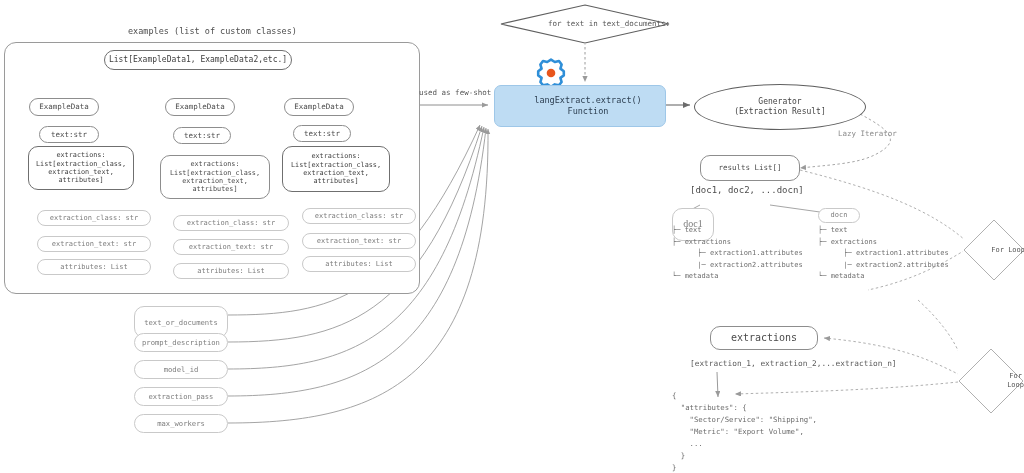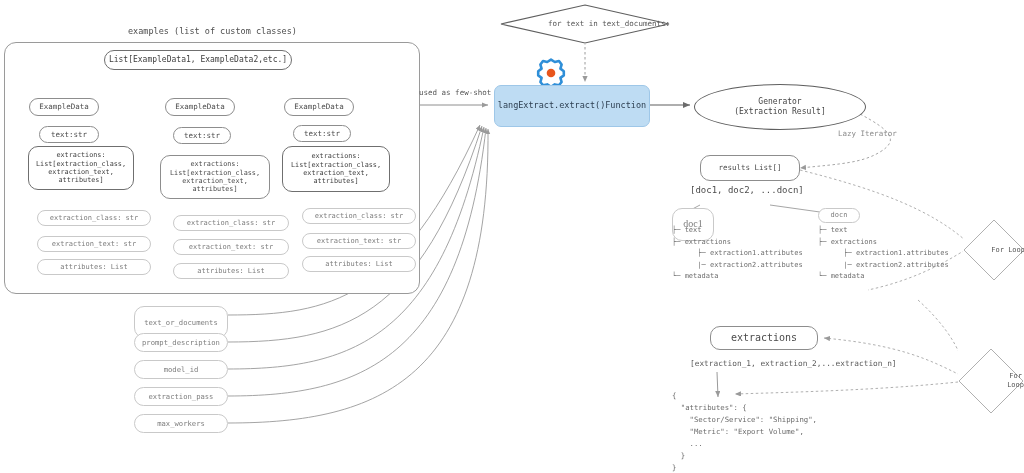--- a/index.html
+++ b/index.html
@@ -32,21 +32,21 @@
     position:absolute;left:4px;top:42px;width:414px;height:250px;
     border:1.2px solid #9a9a9a;border-radius:12px;background:#fff;
   }
   #examples-title{left:128px;top:26px;font-size:8.5px;color:#4d4d4d;}
 
   
   #extract-fn{
     position:absolute;left:494px;top:85px;width:154px;height:40px;
     background:#bedcf3;border:1px solid #9ec7e8;border-radius:7px;
     display:flex;align-items:center;justify-content:center;
-    flex-direction:row;color:#2c3e50;font-size:8.5px;line-height:1.35;
+    flex-direction:column;color:#2c3e50;font-size:8.5px;line-height:1.35;padding-left:16px;
   }
   
   #generator{
     position:absolute;left:694px;top:84px;width:170px;height:44px;
     border:1.3px solid #5f5f5f;border-radius:50%;
     display:flex;flex-direction:column;align-items:center;justify-content:center;
     font-size:8px;color:#444;line-height:1.3;background:#fff;
   }
   .diamond{
     position:absolute;display:flex;align-items:center;justify-content:flex-end;

